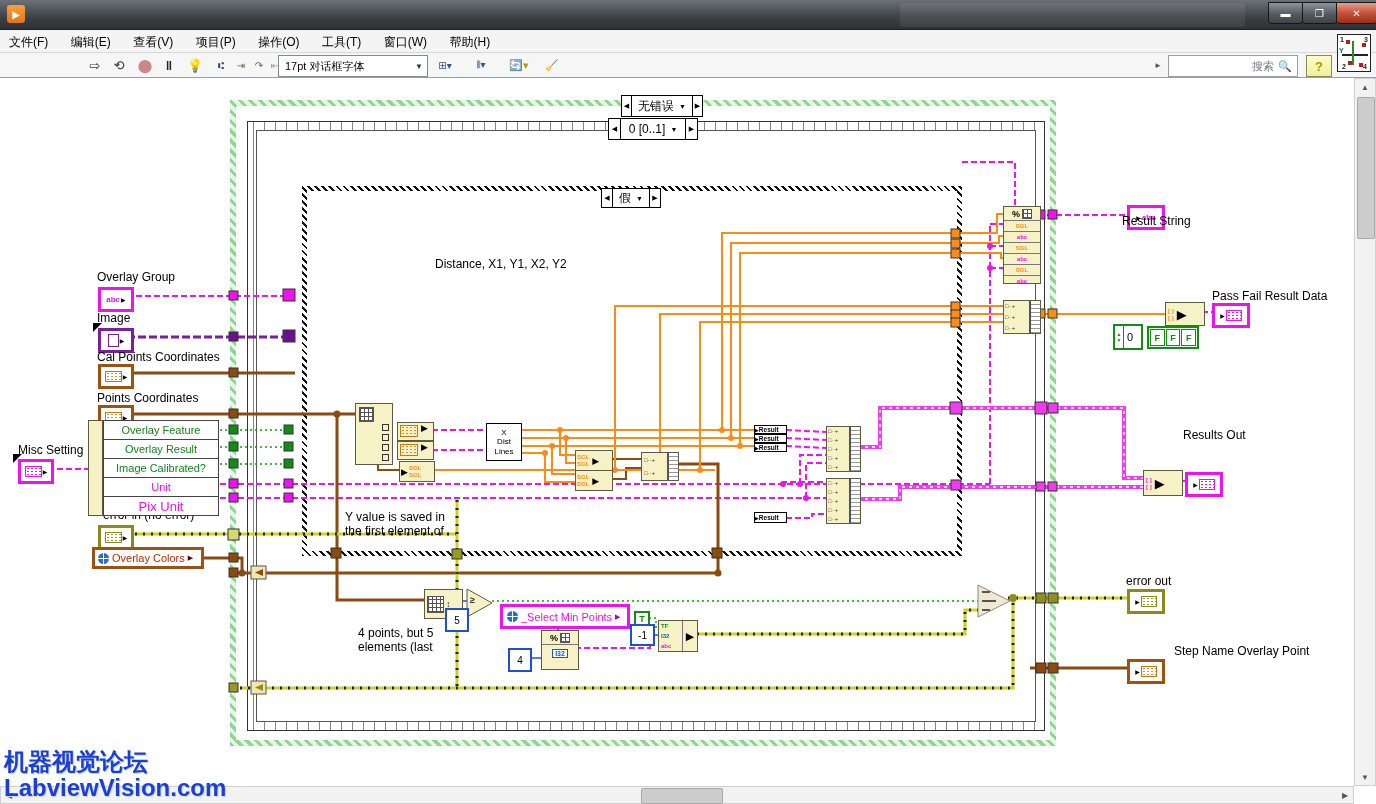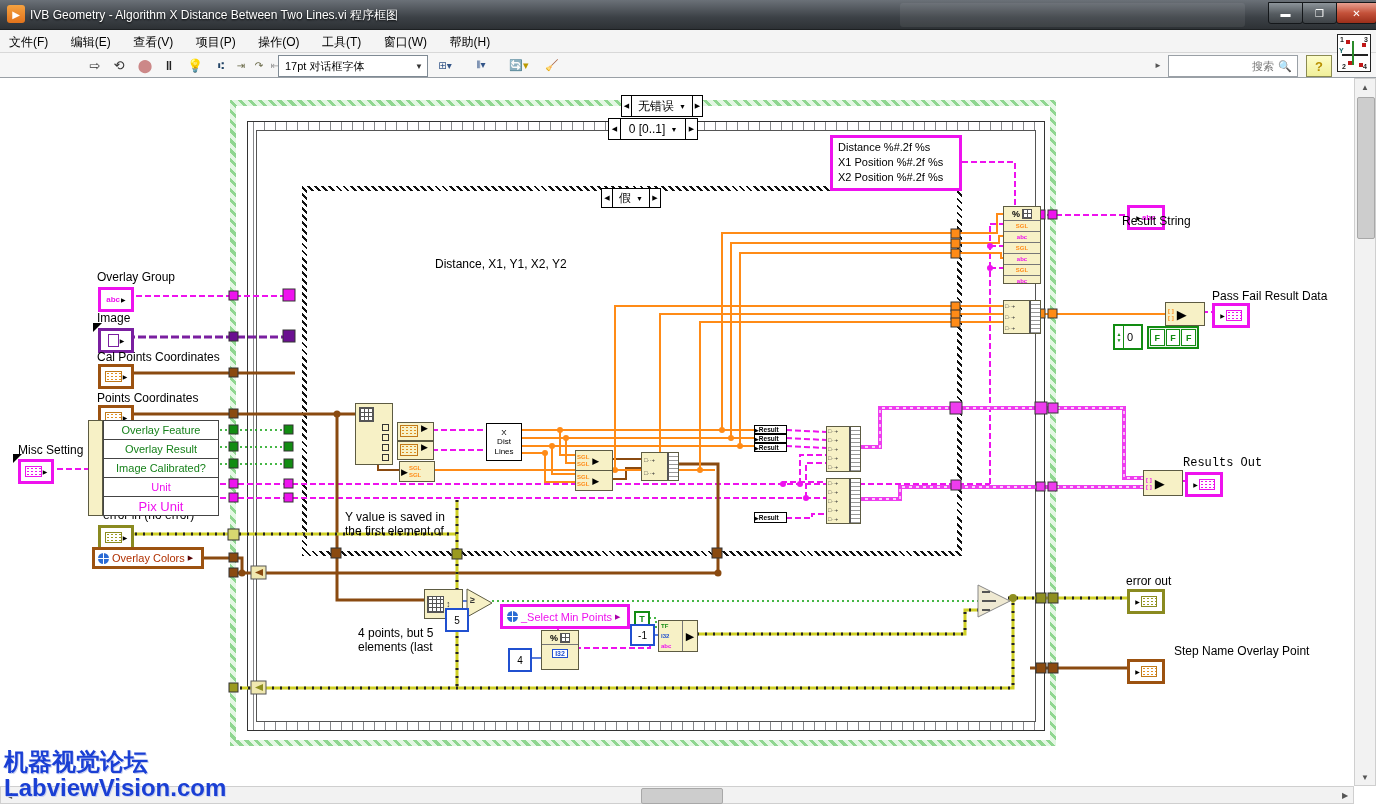--- a/index.html
+++ b/index.html
@@ -73,21 +73,20 @@
   .sbthumb{background:#cdcdcd;border:1px solid #a8a8a8;border-radius:2px;}
   .sbarrow{display:flex;align-items:center;justify-content:center;font-size:8px;color:#555;}
 </style>
 </head>
 <body>
 
 <div id="app">
 
   <div class="abs" id="titlebar">
     <div class="lvicon">▶</div>
-    <div class="title">IVB Geometry - Algorithm X Distance Between Two Lines.vi 程序框图</div>
     <div class="ghost"></div>
     <div class="winbtn" id="btn-min" style="left:1268px;width:33px;">▬</div>
     <div class="winbtn" style="left:1302px;width:33px;">❐</div>
     <div class="winbtn" id="btn-close" style="left:1336px;width:39px;">✕</div>
   </div>
 
   <div class="abs" id="menubar">
     <span class="menuitem">文件(F)</span>
     <span class="menuitem">编辑(E)</span>
     <span class="menuitem">查看(V)</span>
@@ -361,24 +360,20 @@
       <line x1="982" y1="601" x2="996" y2="601" stroke="#555" stroke-width="2"></line>
     </g>
   </svg>
 
   <div class="lbl" style="left:435px;top:257px;">Distance, X1, Y1, X2, Y2</div>
   <div class="lbl preline" style="left:345px;top:510px;">Y value is saved in
 the first element of</div>
   <div class="lbl preline" style="left:358px;top:626px;">4 points, but 5
 elements (last</div>
 
-  <div class="abs preline" style="left:830px;top:135px;width:132px;height:56px;border:3px solid #ee12ee;background:#fff;
-       font-size:11px;padding:2px 5px;z-index:3;line-height:1.35;">Distance %#.2f %s
-X1 Position %#.2f %s
-X2 Position %#.2f %s</div>
 
   <div class="lbl" style="left:97px;top:270px;">Overlay Group</div>
   <div class="term" style="left:98px;top:287px;width:30px;height:19px;border:3px solid #ee12ee;">
     <span style="font-size:8px;font-weight:bold;color:#ee12ee;">abc</span>
     <span style="font-size:6px;color:#000;">▶</span>
   </div>
 
   <div class="lbl" style="left:97px;top:311px;">Image</div>
   <div class="term" style="left:98px;top:328px;width:30px;height:19px;border:3px solid #7a1fa0;">
     <span style="display:block;width:9px;height:11px;background:#fff;border:1px solid #7a1fa0;"></span>
@@ -613,21 +608,21 @@
         <span>▼</span>
       </div>
     <div style="flex:1;display:flex;align-items:center;padding-left:3px;font-size:11px;">0</div>
   </div>
   <div class="abs" style="left:1147px;top:326px;width:52px;height:23px;border:2px solid #128c12;background:#e8f4e8;z-index:3;display:flex;gap:1px;padding:1px;">
     <div style="flex:1;background:#fff;border:1px solid #128c12;display:flex;align-items:center;justify-content:center;font-size:9px;font-weight:bold;color:#128c12;">F</div>
     <div style="flex:1;background:#fff;border:1px solid #128c12;display:flex;align-items:center;justify-content:center;font-size:9px;font-weight:bold;color:#128c12;">F</div>
     <div style="flex:1;background:#fff;border:1px solid #128c12;display:flex;align-items:center;justify-content:center;font-size:9px;font-weight:bold;color:#128c12;">F</div>
   </div>
 
-  <div class="lbl" style="left:1183px;top:456px;font-family:Liberation Mono, monospace;">Results Out</div>
+  <div class="lbl" style="left:1183px;top:428px;">Results Out</div>
   <div class="node" style="left:1143px;top:470px;width:38px;height:24px;display:flex;align-items:center;">
     <div style="display:flex;flex-direction:column;gap:1px;padding-left:2px;font-size:6px;color:#ee12ee;font-weight:bold;line-height:1;">
       <span>[ ]</span>
       <span>[ ]</span>
     </div>
     <span style="font-size:13px;color:#000;margin-left:3px;">▶</span>
   </div>
   <div class="term" style="left:1185px;top:472px;width:32px;height:19px;border:3px solid #ee12ee;">
     <span style="font-size:6px;color:#000;">▶</span>
     <span class="dotglyph pk" style="display:block;width:14px;height:9px;"></span>

